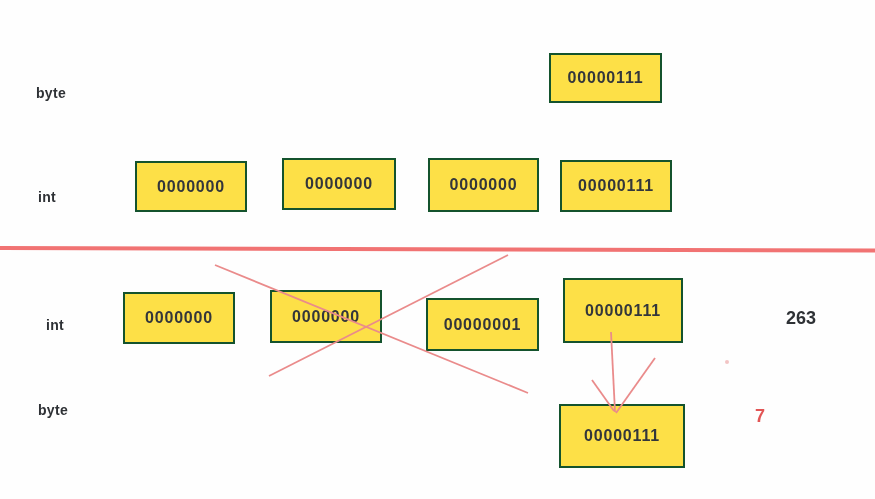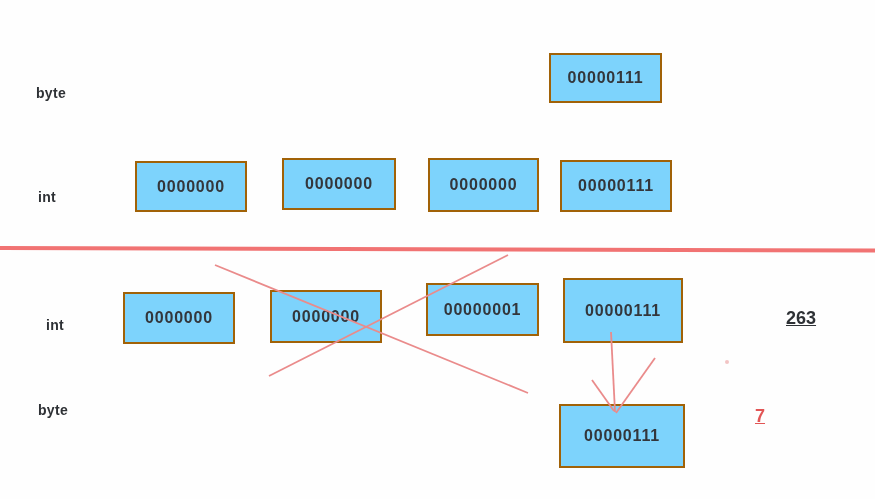--- a/index.html
+++ b/index.html
@@ -17,37 +17,36 @@
   }
   .row-label {
     position: absolute;
     font-size: 14px;
     font-weight: 600;
     color: #2e3135;
     letter-spacing: 0.3px;
   }
   .bbox {
     position: absolute;
-    border: 2px solid #a16207;
-    background: #7dd3fc;
+    border: 2px solid #14532d;
+    background: #fde047;
     display: flex;
     align-items: center;
     justify-content: center;
     font-size: 16px;
     font-weight: 600;
     color: #33363b;
     letter-spacing: 0.8px;
     box-sizing: border-box;
   }
   .decimal-value {
     position: absolute;
     font-size: 18px;
     font-weight: 600;
     color: #2e3135;
-    text-decoration: underline;
   }
   .decimal-value.red {
     color: #e25555;
   }
   .marks-overlay {
     position: absolute;
     left: 0;
     top: 0;
     width: 875px;
     height: 499px;
@@ -67,21 +66,21 @@
 
   <div class="bbox" style="left:135px; top:161px; width:112px; height:51px;">0000000</div>
   <div class="bbox" style="left:282px; top:158px; width:114px; height:52px;">0000000</div>
   <div class="bbox" style="left:428px; top:158px; width:111px; height:54px;">0000000</div>
   <div class="bbox" style="left:560px; top:160px; width:112px; height:52px;">00000111</div>
 
   <div class="row-label" style="left:46px; top:317px;">int</div>
 
   <div class="bbox" style="left:123px; top:292px; width:112px; height:52px;">0000000</div>
   <div class="bbox" style="left:270px; top:290px; width:112px; height:53px;">0000000</div>
-  <div class="bbox" style="left:426px; top:283px; width:113px; height:53px;">00000001</div>
+  <div class="bbox" style="left:426px; top:298px; width:113px; height:53px;">00000001</div>
   <div class="bbox" style="left:563px; top:278px; width:120px; height:65px;">00000111</div>
 
   <div class="decimal-value" style="left:786px; top:308px;">263</div>
 
   <div class="row-label" style="left:38px; top:402px;">byte</div>
 
   <div class="bbox" style="left:559px; top:404px; width:126px; height:64px;">00000111</div>
 
   <div class="decimal-value red" style="left:755px; top:406px;">7</div>
 

